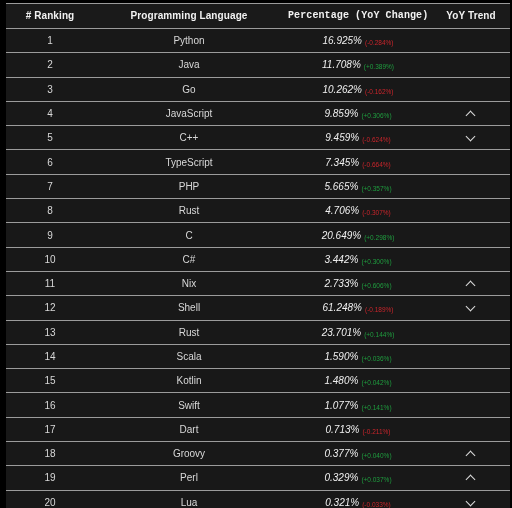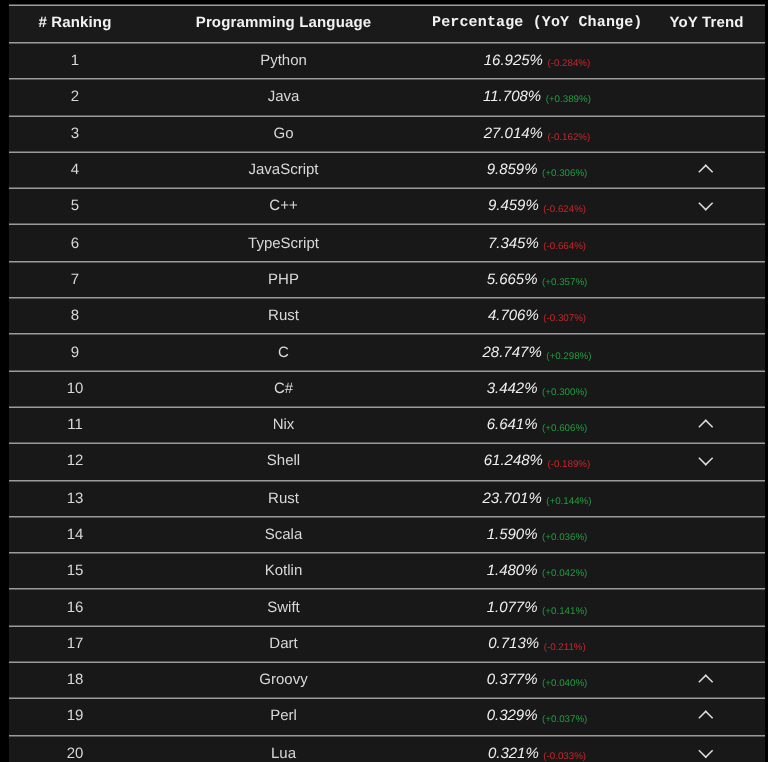--- a/index.html
+++ b/index.html
@@ -137,21 +137,21 @@
         </tr>
         <tr>
           <td class="rank-cell">2</td>
           <td class="lang-cell">Java</td>
           <td class="pct-cell"><span class="pct-main">11.708%</span><span class="pct-change up">(+0.389%)</span></td>
           <td class="trend-cell"><span class="trend-empty"></span></td>
         </tr>
         <tr>
           <td class="rank-cell">3</td>
           <td class="lang-cell">Go</td>
-          <td class="pct-cell"><span class="pct-main">27.014%</span><span class="pct-change down">(-0.162%)</span></td>
+          <td class="pct-cell"><span class="pct-main">10.262%</span><span class="pct-change down">(-0.162%)</span></td>
           <td class="trend-cell"><span class="trend-empty"></span></td>
         </tr>
         <tr>
           <td class="rank-cell">4</td>
           <td class="lang-cell">JavaScript</td>
           <td class="pct-cell"><span class="pct-main">9.859%</span><span class="pct-change up">(+0.306%)</span></td>
           <td class="trend-cell"><span class="chev up"></span></td>
         </tr>
         <tr>
           <td class="rank-cell">5</td>
@@ -173,33 +173,33 @@
         </tr>
         <tr>
           <td class="rank-cell">8</td>
           <td class="lang-cell">Rust</td>
           <td class="pct-cell"><span class="pct-main">4.706%</span><span class="pct-change down">(-0.307%)</span></td>
           <td class="trend-cell"><span class="trend-empty"></span></td>
         </tr>
         <tr>
           <td class="rank-cell">9</td>
           <td class="lang-cell">C</td>
-          <td class="pct-cell"><span class="pct-main">28.747%</span><span class="pct-change up">(+0.298%)</span></td>
+          <td class="pct-cell"><span class="pct-main">20.649%</span><span class="pct-change up">(+0.298%)</span></td>
           <td class="trend-cell"><span class="trend-empty"></span></td>
         </tr>
         <tr>
           <td class="rank-cell">10</td>
           <td class="lang-cell">C#</td>
           <td class="pct-cell"><span class="pct-main">3.442%</span><span class="pct-change up">(+0.300%)</span></td>
           <td class="trend-cell"><span class="trend-empty"></span></td>
         </tr>
         <tr>
           <td class="rank-cell">11</td>
           <td class="lang-cell">Nix</td>
-          <td class="pct-cell"><span class="pct-main">6.641%</span><span class="pct-change up">(+0.606%)</span></td>
+          <td class="pct-cell"><span class="pct-main">2.733%</span><span class="pct-change up">(+0.606%)</span></td>
           <td class="trend-cell"><span class="chev up"></span></td>
         </tr>
         <tr>
           <td class="rank-cell">12</td>
           <td class="lang-cell">Shell</td>
           <td class="pct-cell"><span class="pct-main">61.248%</span><span class="pct-change down">(-0.189%)</span></td>
           <td class="trend-cell"><span class="chev down"></span></td>
         </tr>
         <tr>
           <td class="rank-cell">13</td>

